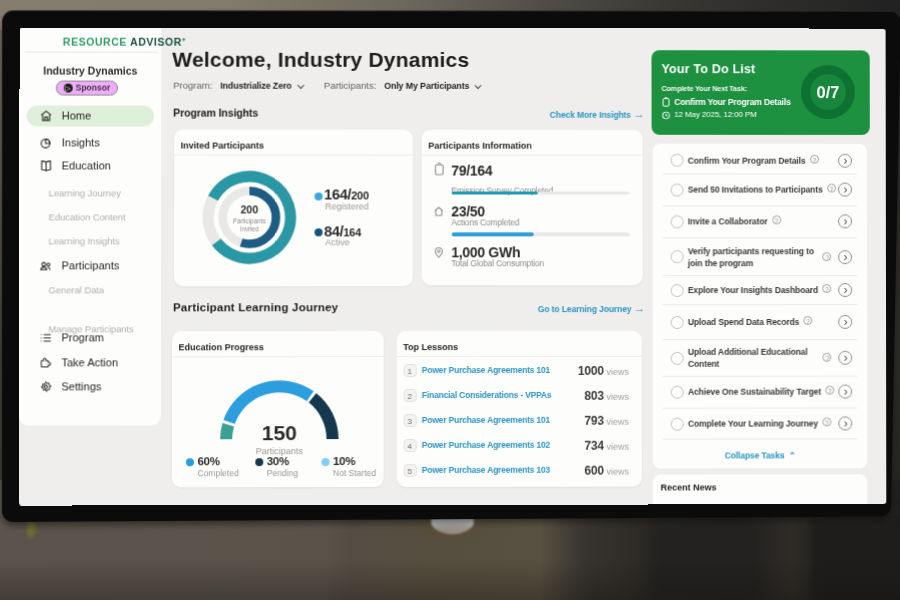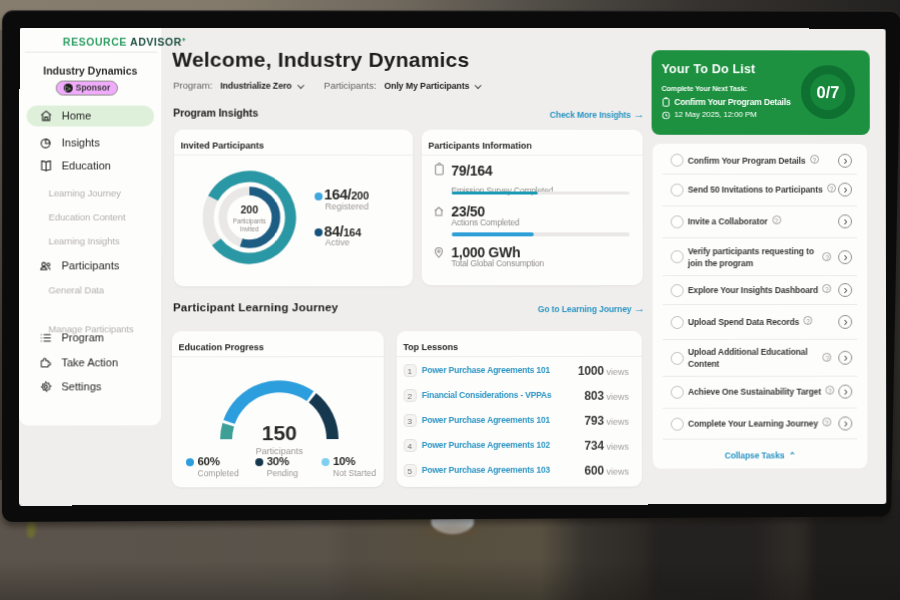--- a/index.html
+++ b/index.html
@@ -314,14 +314,17 @@
           <span class="tgo">›</span>
         </div>
  <div class="trow" style="top:266px;height:31.5px;">
           <span class="tcheck"></span>
           <span class="ttext">Complete Your Learning Journey <span class="qm">?</span></span>
           <span class="tgo">›</span>
         </div>
  <div style="position:absolute;left:0;top:308.5px;width:100%;text-align:center;font-size:8.5px;letter-spacing:-0.1px;font-weight:bold;color:#2b95c4;" class="ctext">Collapse Tasks &nbsp;⌃</div>
 </div>
 
+<div style="position:absolute;left:631.7px;top:448.2px;width:215.8px;height:40px;background:#fdfdfc;border-radius:8px;">
+ <div style="position:absolute;left:8px;top:7.5px;font-size:9px;font-weight:bold;color:#1e1e1c;">Recent News</div>
+</div>
 </div>
   </div>
 
 </body></html>

